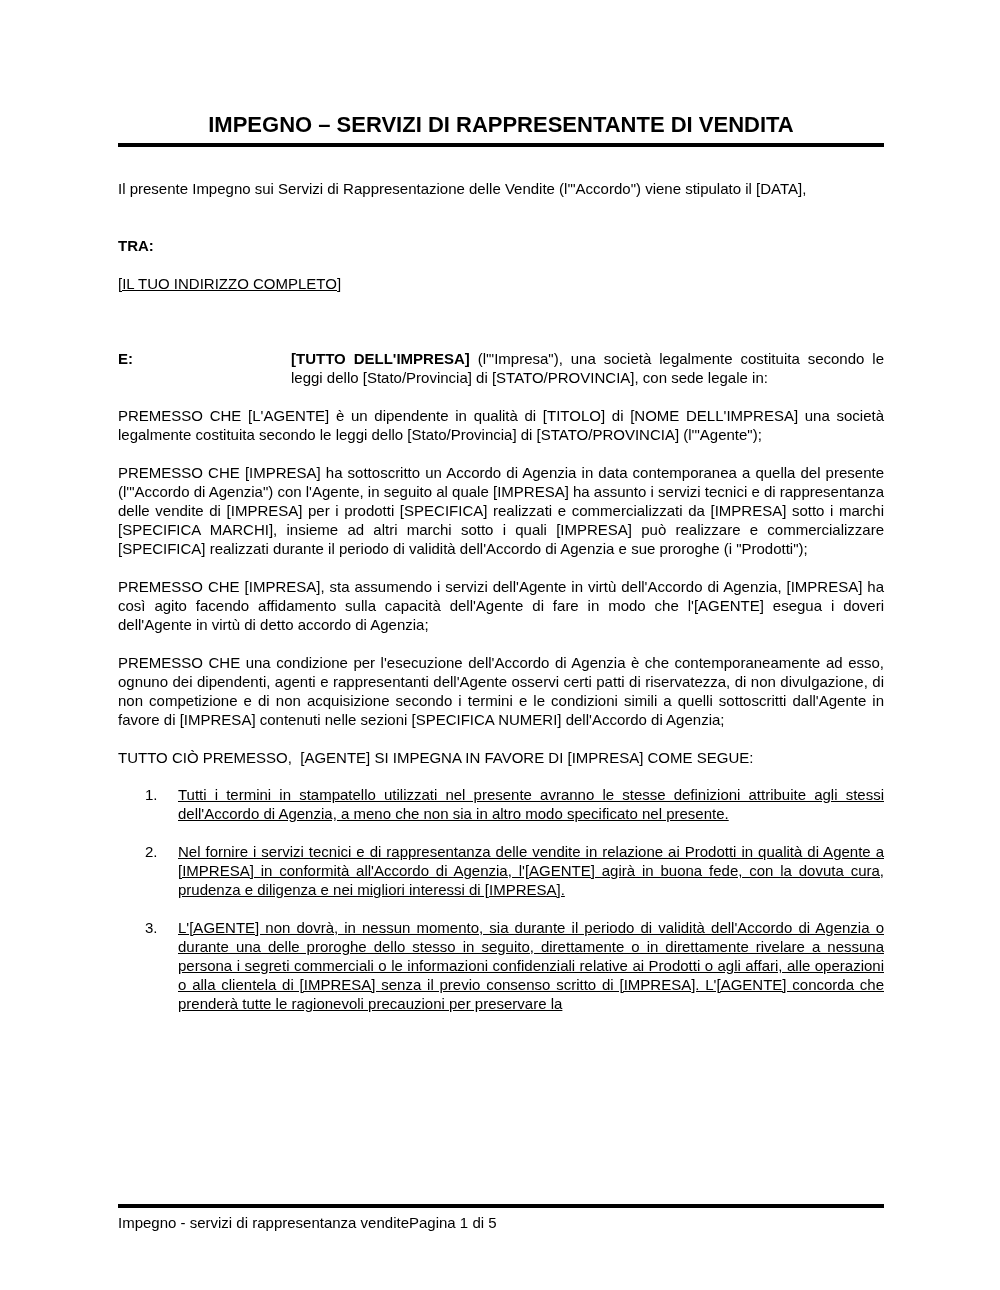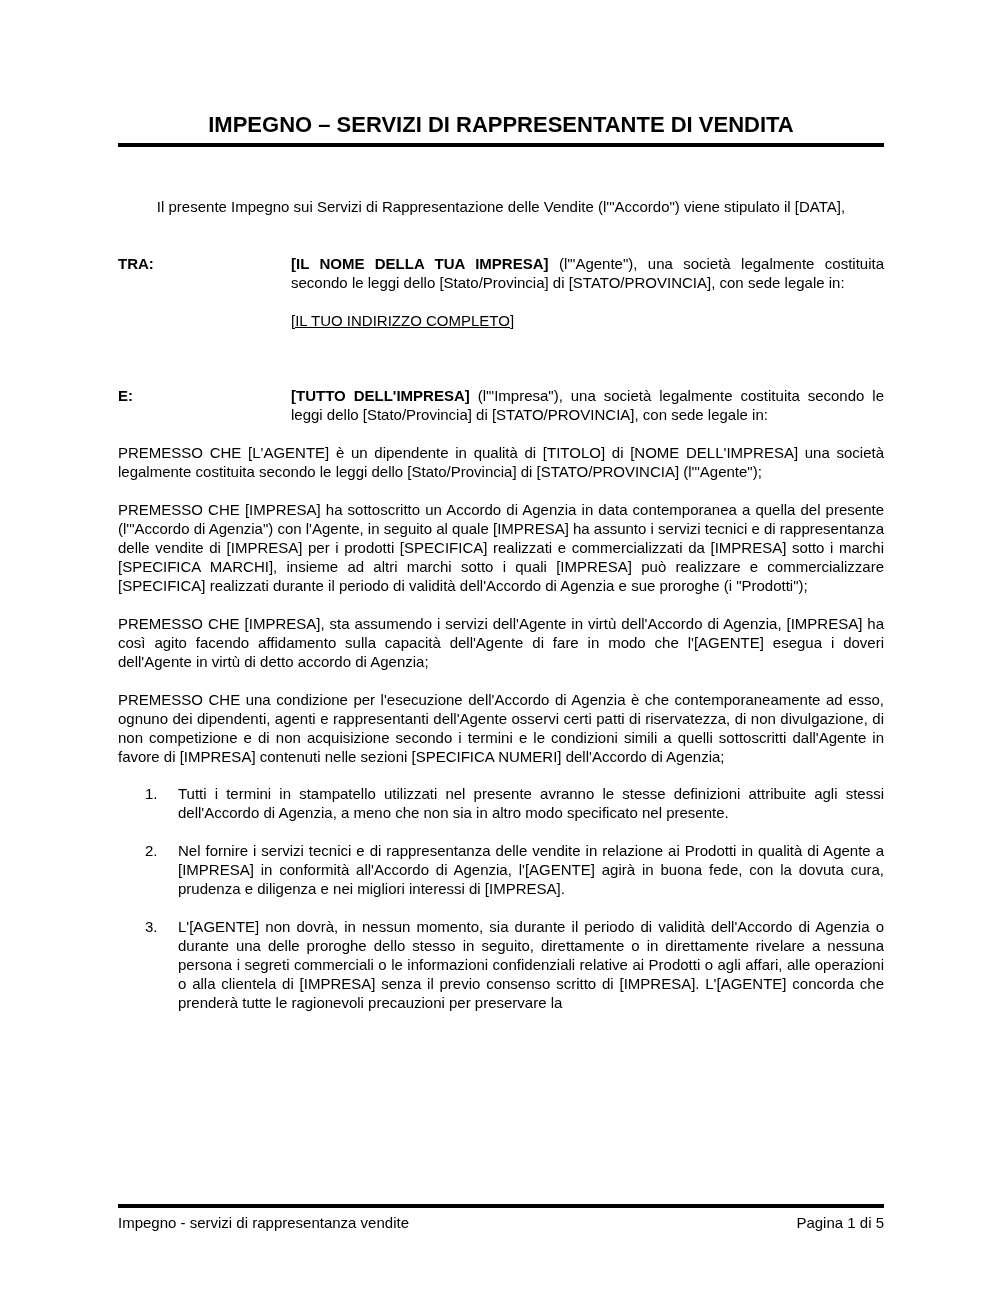--- a/index.html
+++ b/index.html
@@ -23,79 +23,78 @@
   }
   .doc-title {
     margin: 0;
     text-align: center;
     font-size: 22px;
     line-height: 26px;
     font-weight: bold;
     letter-spacing: 0px;
     white-space: nowrap;
   }
-  .intro { margin: 50px 0 0 0; text-align: center; }
+  .intro { margin: 32px 0 0 0; }
   .party { display: flex; }
-  .party.first { margin-top: 38px; }
+  .party.first { margin-top: 38px; flex-direction: column; }
   .party.second { margin-top: 56px; }
   .party-label { width: 173px; flex-shrink: 0; font-weight: bold; }
   .party-body { flex: 1; }
   .party-text { margin: 0; text-align: justify; }
   .party-text .party-name { font-weight: bold; }
   .party-address { margin: 19px 0 0 0; text-decoration: underline; }
   .party.second .party-address { margin-top: 17px; }
   .recital { margin: 19px 0 0 0; text-align: justify; }
   .recital.first { }
   .operative { margin: 19px 0 0 0; white-space: pre-wrap; }
   .clause { display: flex; margin: 19px 0 0 0; padding-left: 27px; }
   .clause.first { margin-top: 18px; }
   .clause-num { width: 33px; flex-shrink: 0; }
-  .clause-text { flex: 1; text-align: justify; }
+  .clause-text { flex: 1; text-align: justify; text-decoration: underline; }
   .footer {
     position: absolute;
     left: 118px;
     right: 116px;
     top: 1204px;
     border-top: 4px solid #000;
     padding-top: 5px;
     display: flex;
-    justify-content: space-between;
   }
 </style>
 </head>
 <body>
 
 <div class="page">
 
   <div class="title-block">
     <h1 class="doc-title">IMPEGNO – SERVIZI DI RAPPRESENTANTE DI VENDITA</h1>
   </div>
 
   <p class="intro">Il presente Impegno sui Servizi di Rappresentazione delle Vendite (l'"Accordo") viene stipulato il [DATA],</p>
 
   <div class="party first">
     <div class="party-label">TRA:</div>
     <div class="party-body">
-      <p class="party-text"><span class="party-name">[IL NOME DELLA TUA IMPRESA]</span><span> (l'"Agente"), una società legalmente costituita secondo le leggi dello [Stato/Provincia] di [STATO/PROVINCIA], con sede legale in:</span></p>
       <p class="party-address">[IL TUO INDIRIZZO COMPLETO]</p>
     </div>
   </div>
 
   <div class="party second">
     <div class="party-label">E:</div>
     <div class="party-body">
       <p class="party-text"><span class="party-name">[TUTTO DELL'IMPRESA]</span><span> (l'"Impresa"), una società legalmente costituita secondo le leggi dello [Stato/Provincia] di [STATO/PROVINCIA], con sede legale in:</span></p>
     </div>
   </div>
 
   <p class="recital first">PREMESSO CHE [L'AGENTE] è un dipendente in qualità di [TITOLO] di [NOME DELL'IMPRESA] una società legalmente costituita secondo le leggi dello [Stato/Provincia] di [STATO/PROVINCIA] (l'"Agente");</p>
   <p class="recital">PREMESSO CHE [IMPRESA] ha sottoscritto un Accordo di Agenzia in data contemporanea a quella del presente (l'"Accordo di Agenzia") con l'Agente, in seguito al quale [IMPRESA] ha assunto i servizi tecnici e di rappresentanza delle vendite di [IMPRESA] per i prodotti [SPECIFICA] realizzati e commercializzati da [IMPRESA] sotto i marchi [SPECIFICA MARCHI], insieme ad altri marchi sotto i quali [IMPRESA] può realizzare e commercializzare [SPECIFICA] realizzati durante il periodo di validità dell'Accordo di Agenzia e sue proroghe (i "Prodotti");</p>
   <p class="recital">PREMESSO CHE [IMPRESA], sta assumendo i servizi dell'Agente in virtù dell'Accordo di Agenzia, [IMPRESA] ha così agito facendo affidamento sulla capacità dell'Agente di fare in modo che l'[AGENTE] esegua i doveri dell'Agente in virtù di detto accordo di Agenzia;</p>
   <p class="recital">PREMESSO CHE una condizione per l'esecuzione dell'Accordo di Agenzia è che contemporaneamente ad esso, ognuno dei dipendenti, agenti e rappresentanti dell'Agente osservi certi patti di riservatezza, di non divulgazione, di non competizione e di non acquisizione secondo i termini e le condizioni simili a quelli sottoscritti dall'Agente in favore di [IMPRESA] contenuti nelle sezioni [SPECIFICA NUMERI] dell'Accordo di Agenzia;</p>
 
+  <p class="operative">TUTTO CIÒ PREMESSO,  [AGENTE] SI IMPEGNA IN FAVORE DI [IMPRESA] COME SEGUE:</p>
 
   <div class="clause first">
     <span class="clause-num">1.</span>
     <span class="clause-text">Tutti i termini in stampatello utilizzati nel presente avranno le stesse definizioni attribuite agli stessi dell'Accordo di Agenzia, a meno che non sia in altro modo specificato nel presente.</span>
   </div>
   <div class="clause">
     <span class="clause-num">2.</span>
     <span class="clause-text">Nel fornire i servizi tecnici e di rappresentanza delle vendite in relazione ai Prodotti in qualità di Agente a [IMPRESA] in conformità all'Accordo di Agenzia, l'[AGENTE] agirà in buona fede, con la dovuta cura, prudenza e diligenza e nei migliori interessi di [IMPRESA].</span>
   </div>
   <div class="clause">

